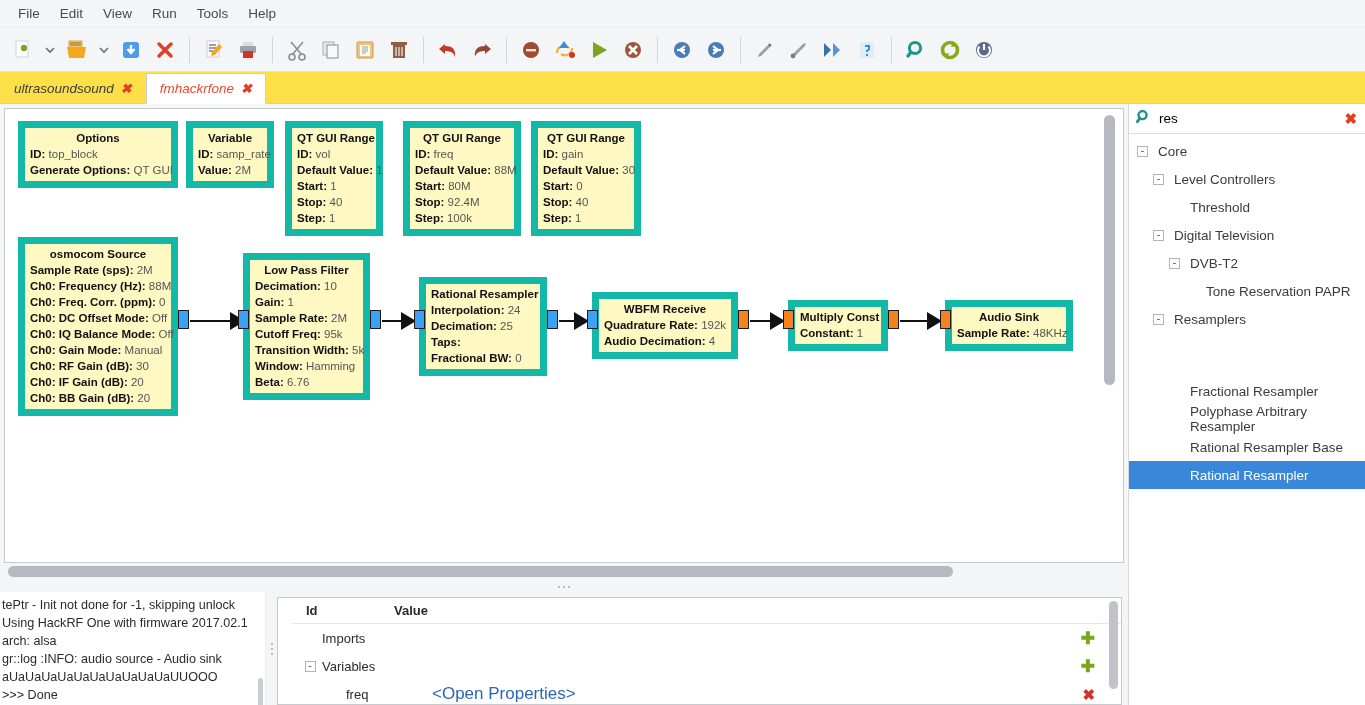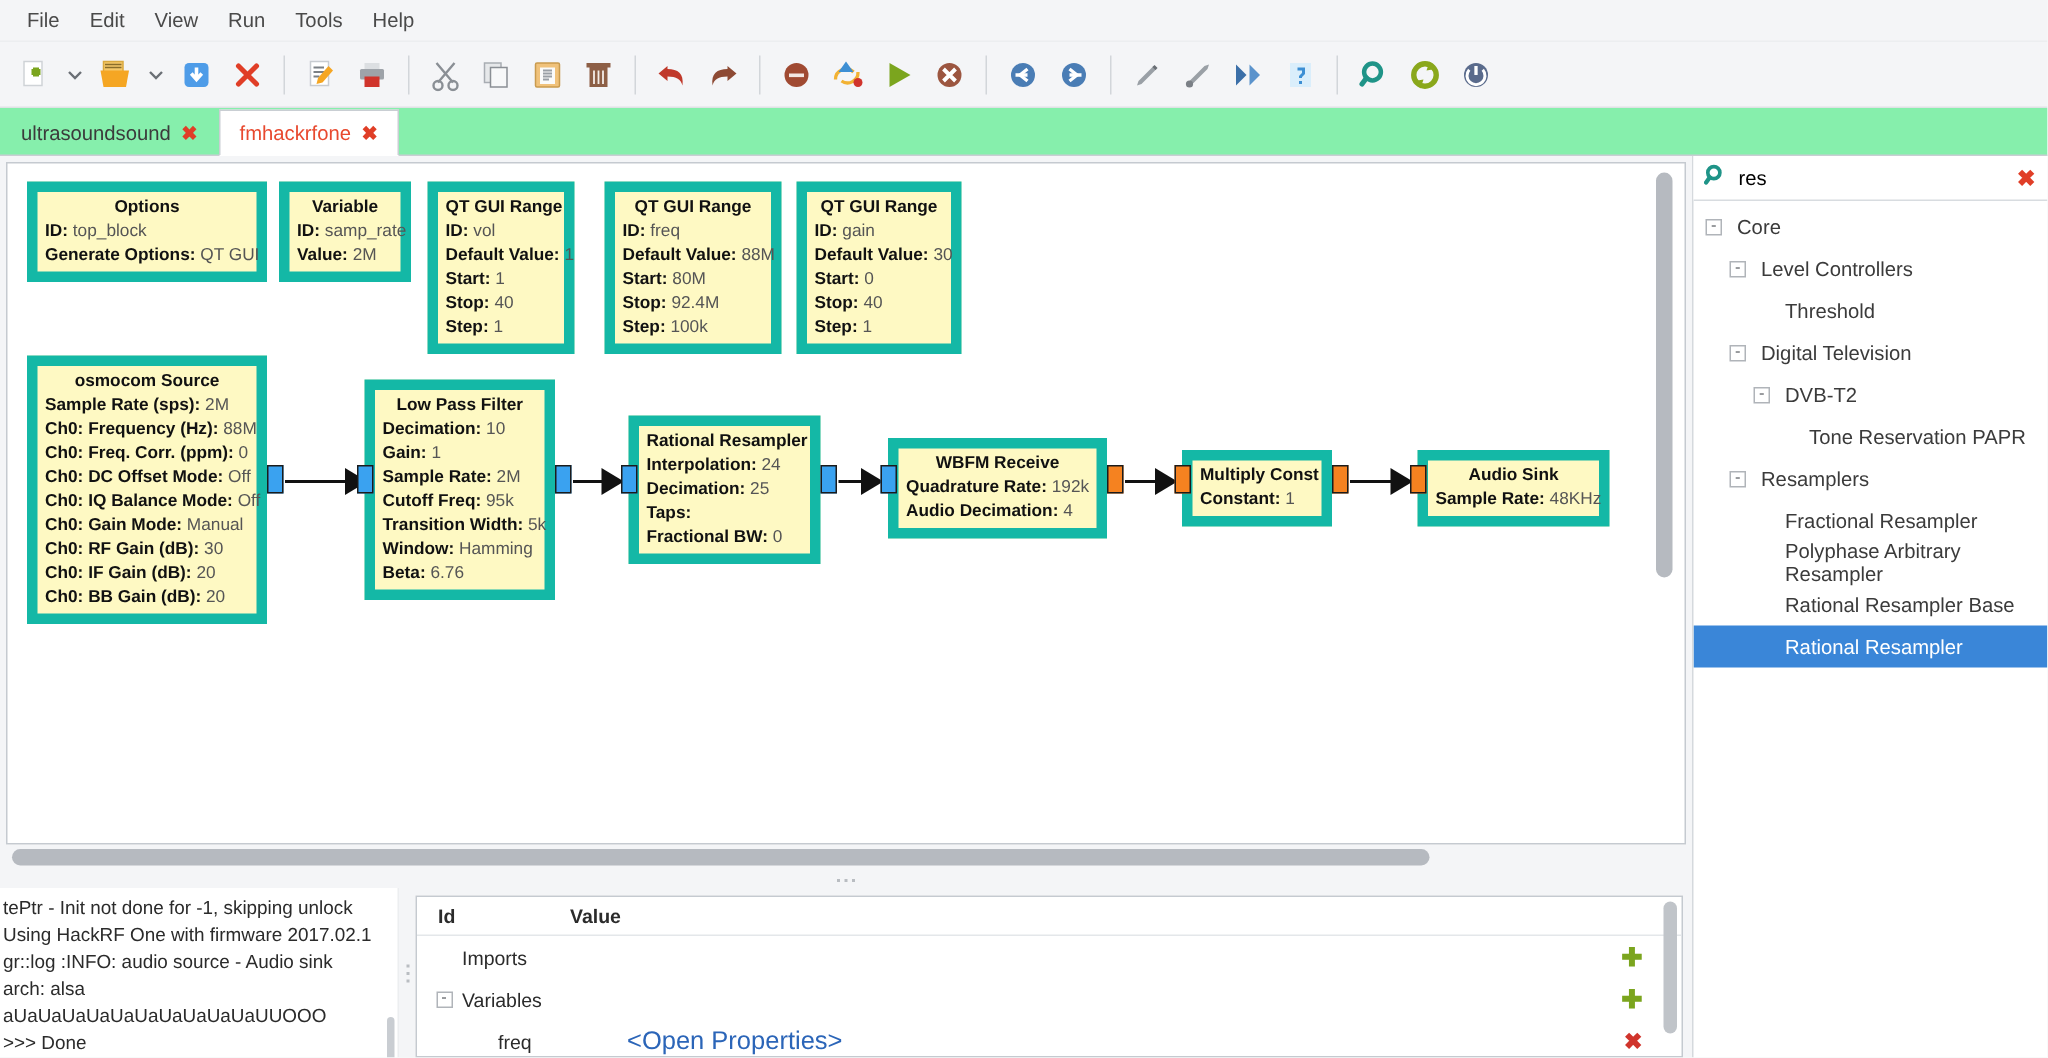--- a/index.html
+++ b/index.html
@@ -39,24 +39,25 @@
     width: 34px; height: 34px;
     display: flex; align-items: center; justify-content: center;
     cursor: default; border-radius: 3px;
   }
   .tb-btn.narrow { width: 20px; }
   .tb-sep { width: 1px; height: 26px; background: #d2d6da; margin: 0 7px; }
 
   
   .tabbar {
     height: 32px; flex: 0 0 32px;
-    background: #86efac;
+    background: #fde047;
     display: flex; align-items: flex-end;
     padding-left: 0px;
     border-bottom: 1px solid #c9ced3;
+    font-style: italic;
   }
   .tab {
     height: 31px;
     display: flex; align-items: center; gap: 7px;
     padding: 0 13px;
     font-size: 13.5px;
     color: #3b3b3b;
     cursor: default;
     border: 1px solid transparent;
     border-bottom: none;
@@ -174,21 +175,21 @@
   }
   .vsplit i { width: 2px; height: 2px; background: #b9bdc2; display:block; }
 
   .props {
     flex: 1 1 auto;
     background: #ffffff;
     border: 1px solid #c5cad0;
     margin: 5px 6px 0 0;
     position: relative;
     overflow: hidden;
-    display: flex; flex-direction: column;
+    display: flex; flex-direction: column; padding-left: 14px;
   }
   .props-head {
     display: flex; height: 26px; align-items: center;
     font-size: 13px; font-weight: bold; color: #2b2b2b;
     border-bottom: 1px solid #e4e7ea;
     flex: 0 0 26px;
   }
   .ph-id { width: 102px; padding-left: 14px; }
   .ph-val { flex: 1; }
   .prop-row {
@@ -584,22 +585,22 @@
         <i></i>
           <i></i>
           <i></i>
       </div>
 
       <div class="bottom-row">
         <div class="console">
           <div class="console-inner" id="console-lines">
               <div class="console-line">tePtr - Init not done for -1, skipping unlock</div>
               <div class="console-line">Using HackRF One with firmware 2017.02.1</div>
+              <div class="console-line">arch: alsa</div>
               <div class="console-line">gr::log :INFO: audio source - Audio sink</div>
-              <div class="console-line">arch: alsa</div>
               <div class="console-line">aUaUaUaUaUaUaUaUaUaUaUUOOO</div>
               <div class="console-line">&gt;&gt;&gt; Done</div>
             </div>
           <div class="console-vscroll"></div>
         </div>
         <div class="vsplit">
           <i></i>
             <i></i>
             <i></i>
         </div>
@@ -668,21 +669,21 @@
             <span class="tree-label">DVB-T2</span>
           </div>
           <div class="tree-item" style="padding-left: 56px;">
             <span class="tree-exp hidden"></span>
             <span class="tree-label">Tone Reservation PAPR</span>
           </div>
           <div class="tree-item" style="padding-left: 24px;">
             <span class="tree-exp">-</span>
             <span class="tree-label">Resamplers</span>
           </div>
-          <div class="tree-item" style="padding-left: 40px;">
+          <div class="tree-item" style="padding-left: 40px; margin-top: 44px;">
             <span class="tree-exp hidden"></span>
             <span class="tree-label">Fractional Resampler</span>
           </div>
           <div class="tree-item" style="padding-left: 40px;">
             <span class="tree-exp hidden"></span>
             <span class="tree-label">Polyphase Arbitrary Resampler</span>
           </div>
           <div class="tree-item" style="padding-left: 40px;">
             <span class="tree-exp hidden"></span>
             <span class="tree-label">Rational Resampler Base</span>

